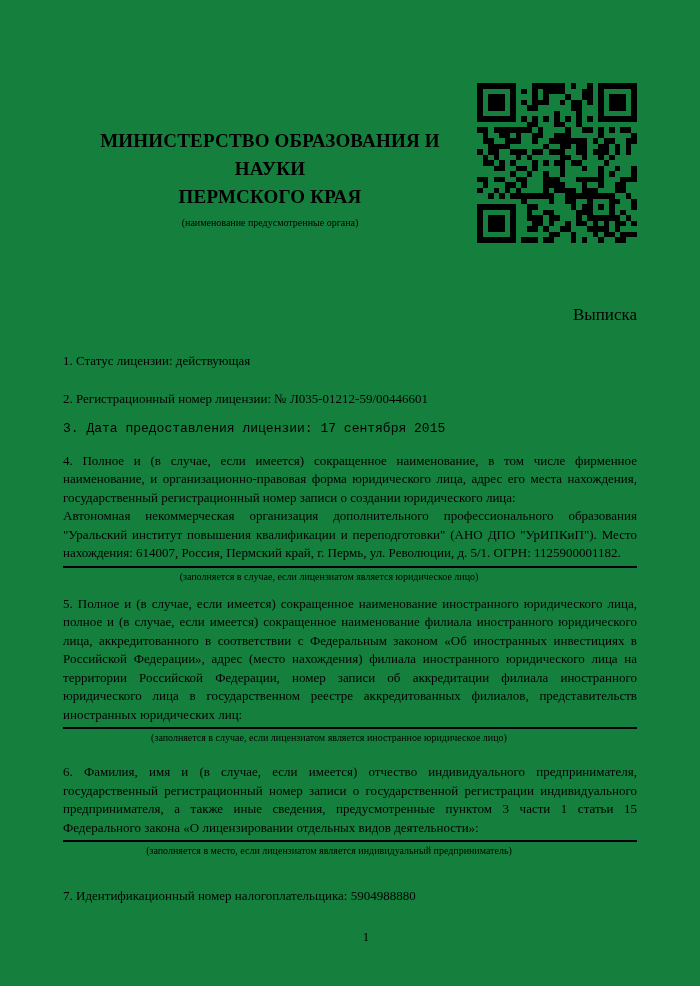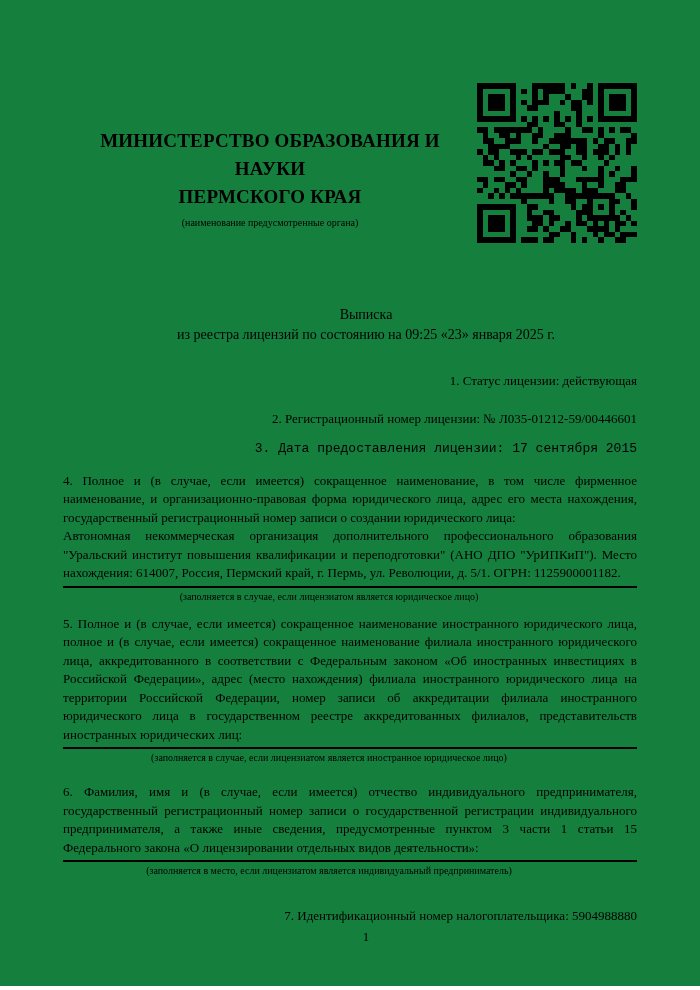--- a/index.html
+++ b/index.html
@@ -9,25 +9,25 @@
     box-sizing:border-box;padding:83px 63px 0 63px;position:relative;overflow:hidden;
   }
   
   .header{display:flex;justify-content:space-between;align-items:flex-start;height:160px;}
   .ministry{width:436px;text-align:center;padding-top:44px;}
   .ministry-title{font-weight:bold;font-size:19px;line-height:28px;letter-spacing:.2px;}
   .ministry-caption{font-size:10px;line-height:13px;margin-top:5px;}
   .qr-box{width:160px;height:160px;flex:0 0 160px;}
   .qr-box svg{display:block;width:160px;height:160px;}
   
-  .doc-title{margin-top:62px;text-align:center;padding-left:32px;font-size:14px;line-height:20px;}
+  .doc-title{margin-top:62px;text-align:right;padding-left:32px;font-size:17px;line-height:20px;}
   
   .items{margin-top:27px;font-size:13px;line-height:18.5px;}
   .item p{margin:0;text-align:justify;}
-  .item p.single{text-align:right;}
+  .item p.single{text-align:left;}
   .caption{font-size:10px;line-height:13px;text-align:center;padding-right:42px;margin-top:2px;}
   .fill-line{border-top:2px solid #000;margin-top:3px;height:0;}
   .mb19{margin-bottom:19px;}
   .mb12{margin-bottom:12px;}
   .mb13{margin-bottom:13px;font-family:Liberation Mono, monospace;}
   .mb30{margin-bottom:30px;}
   .page-number{position:absolute;left:63px;right:63px;top:928px;text-align:center;padding-left:32px;font-size:13px;line-height:18px;}
 </style>
 </head>
 <body>
@@ -44,21 +44,20 @@
     </div>
     <div class="qr-box">
       <svg id="qr-svg" viewBox="0 0 29 29" shape-rendering="crispEdges">
           <path d="M0 0h1v1h-1zM1 0h1v1h-1zM2 0h1v1h-1zM3 0h1v1h-1zM4 0h1v1h-1zM5 0h1v1h-1zM6 0h1v1h-1zM10 0h1v1h-1zM11 0h1v1h-1zM12 0h1v1h-1zM13 0h1v1h-1zM14 0h1v1h-1zM15 0h1v1h-1zM17 0h1v1h-1zM20 0h1v1h-1zM22 0h1v1h-1zM23 0h1v1h-1zM24 0h1v1h-1zM25 0h1v1h-1zM26 0h1v1h-1zM27 0h1v1h-1zM28 0h1v1h-1zM0 1h1v1h-1zM6 1h1v1h-1zM8 1h1v1h-1zM10 1h1v1h-1zM12 1h1v1h-1zM13 1h1v1h-1zM14 1h1v1h-1zM15 1h1v1h-1zM19 1h1v1h-1zM20 1h1v1h-1zM22 1h1v1h-1zM28 1h1v1h-1zM0 2h1v1h-1zM2 2h1v1h-1zM3 2h1v1h-1zM4 2h1v1h-1zM6 2h1v1h-1zM10 2h1v1h-1zM12 2h1v1h-1zM16 2h1v1h-1zM19 2h1v1h-1zM20 2h1v1h-1zM22 2h1v1h-1zM24 2h1v1h-1zM25 2h1v1h-1zM26 2h1v1h-1zM28 2h1v1h-1zM0 3h1v1h-1zM2 3h1v1h-1zM3 3h1v1h-1zM4 3h1v1h-1zM6 3h1v1h-1zM8 3h1v1h-1zM10 3h1v1h-1zM11 3h1v1h-1zM12 3h1v1h-1zM15 3h1v1h-1zM17 3h1v1h-1zM18 3h1v1h-1zM20 3h1v1h-1zM22 3h1v1h-1zM24 3h1v1h-1zM25 3h1v1h-1zM26 3h1v1h-1zM28 3h1v1h-1zM0 4h1v1h-1zM2 4h1v1h-1zM3 4h1v1h-1zM4 4h1v1h-1zM6 4h1v1h-1zM9 4h1v1h-1zM10 4h1v1h-1zM17 4h1v1h-1zM18 4h1v1h-1zM22 4h1v1h-1zM24 4h1v1h-1zM25 4h1v1h-1zM26 4h1v1h-1zM28 4h1v1h-1zM0 5h1v1h-1zM6 5h1v1h-1zM14 5h1v1h-1zM18 5h1v1h-1zM22 5h1v1h-1zM28 5h1v1h-1zM0 6h1v1h-1zM1 6h1v1h-1zM2 6h1v1h-1zM3 6h1v1h-1zM4 6h1v1h-1zM5 6h1v1h-1zM6 6h1v1h-1zM8 6h1v1h-1zM10 6h1v1h-1zM12 6h1v1h-1zM14 6h1v1h-1zM16 6h1v1h-1zM18 6h1v1h-1zM20 6h1v1h-1zM22 6h1v1h-1zM23 6h1v1h-1zM24 6h1v1h-1zM25 6h1v1h-1zM26 6h1v1h-1zM27 6h1v1h-1zM28 6h1v1h-1zM9 7h1v1h-1zM10 7h1v1h-1zM14 7h1v1h-1zM15 7h1v1h-1zM18 7h1v1h-1zM0 8h1v1h-1zM1 8h1v1h-1zM3 8h1v1h-1zM4 8h1v1h-1zM5 8h1v1h-1zM6 8h1v1h-1zM7 8h1v1h-1zM8 8h1v1h-1zM9 8h1v1h-1zM11 8h1v1h-1zM16 8h1v1h-1zM19 8h1v1h-1zM20 8h1v1h-1zM22 8h1v1h-1zM24 8h1v1h-1zM26 8h1v1h-1zM27 8h1v1h-1zM1 9h1v1h-1zM4 9h1v1h-1zM5 9h1v1h-1zM7 9h1v1h-1zM10 9h1v1h-1zM11 9h1v1h-1zM14 9h1v1h-1zM15 9h1v1h-1zM16 9h1v1h-1zM22 9h1v1h-1zM28 9h1v1h-1zM1 10h1v1h-1zM2 10h1v1h-1zM5 10h1v1h-1zM6 10h1v1h-1zM7 10h1v1h-1zM10 10h1v1h-1zM13 10h1v1h-1zM14 10h1v1h-1zM15 10h1v1h-1zM16 10h1v1h-1zM17 10h1v1h-1zM18 10h1v1h-1zM19 10h1v1h-1zM21 10h1v1h-1zM23 10h1v1h-1zM24 10h1v1h-1zM27 10h1v1h-1zM28 10h1v1h-1zM2 11h1v1h-1zM3 11h1v1h-1zM4 11h1v1h-1zM5 11h1v1h-1zM12 11h1v1h-1zM15 11h1v1h-1zM16 11h1v1h-1zM18 11h1v1h-1zM19 11h1v1h-1zM22 11h1v1h-1zM23 11h1v1h-1zM25 11h1v1h-1zM27 11h1v1h-1zM0 12h1v1h-1zM2 12h1v1h-1zM3 12h1v1h-1zM6 12h1v1h-1zM7 12h1v1h-1zM8 12h1v1h-1zM10 12h1v1h-1zM11 12h1v1h-1zM13 12h1v1h-1zM14 12h1v1h-1zM15 12h1v1h-1zM18 12h1v1h-1zM19 12h1v1h-1zM21 12h1v1h-1zM22 12h1v1h-1zM23 12h1v1h-1zM25 12h1v1h-1zM27 12h1v1h-1zM1 13h1v1h-1zM3 13h1v1h-1zM7 13h1v1h-1zM9 13h1v1h-1zM15 13h1v1h-1zM16 13h1v1h-1zM19 13h1v1h-1zM22 13h1v1h-1zM24 13h1v1h-1zM1 14h1v1h-1zM2 14h1v1h-1zM4 14h1v1h-1zM6 14h1v1h-1zM10 14h1v1h-1zM12 14h1v1h-1zM14 14h1v1h-1zM15 14h1v1h-1zM17 14h1v1h-1zM18 14h1v1h-1zM23 14h1v1h-1zM3 15h1v1h-1zM4 15h1v1h-1zM7 15h1v1h-1zM8 15h1v1h-1zM10 15h1v1h-1zM15 15h1v1h-1zM19 15h1v1h-1zM22 15h1v1h-1zM25 15h1v1h-1zM28 15h1v1h-1zM6 16h1v1h-1zM9 16h1v1h-1zM12 16h1v1h-1zM15 16h1v1h-1zM22 16h1v1h-1zM24 16h1v1h-1zM28 16h1v1h-1zM0 17h1v1h-1zM1 17h1v1h-1zM3 17h1v1h-1zM4 17h1v1h-1zM7 17h1v1h-1zM8 17h1v1h-1zM12 17h1v1h-1zM13 17h1v1h-1zM14 17h1v1h-1zM18 17h1v1h-1zM19 17h1v1h-1zM20 17h1v1h-1zM21 17h1v1h-1zM22 17h1v1h-1zM26 17h1v1h-1zM27 17h1v1h-1zM28 17h1v1h-1zM1 18h1v1h-1zM5 18h1v1h-1zM6 18h1v1h-1zM8 18h1v1h-1zM12 18h1v1h-1zM13 18h1v1h-1zM14 18h1v1h-1zM15 18h1v1h-1zM19 18h1v1h-1zM22 18h1v1h-1zM25 18h1v1h-1zM26 18h1v1h-1zM0 19h1v1h-1zM3 19h1v1h-1zM5 19h1v1h-1zM7 19h1v1h-1zM12 19h1v1h-1zM14 19h1v1h-1zM15 19h1v1h-1zM16 19h1v1h-1zM17 19h1v1h-1zM19 19h1v1h-1zM20 19h1v1h-1zM21 19h1v1h-1zM25 19h1v1h-1zM26 19h1v1h-1zM2 20h1v1h-1zM4 20h1v1h-1zM6 20h1v1h-1zM7 20h1v1h-1zM8 20h1v1h-1zM9 20h1v1h-1zM10 20h1v1h-1zM11 20h1v1h-1zM12 20h1v1h-1zM13 20h1v1h-1zM16 20h1v1h-1zM17 20h1v1h-1zM18 20h1v1h-1zM19 20h1v1h-1zM20 20h1v1h-1zM21 20h1v1h-1zM22 20h1v1h-1zM23 20h1v1h-1zM24 20h1v1h-1zM27 20h1v1h-1zM8 21h1v1h-1zM13 21h1v1h-1zM16 21h1v1h-1zM17 21h1v1h-1zM20 21h1v1h-1zM24 21h1v1h-1zM25 21h1v1h-1zM28 21h1v1h-1zM0 22h1v1h-1zM1 22h1v1h-1zM2 22h1v1h-1zM3 22h1v1h-1zM4 22h1v1h-1zM5 22h1v1h-1zM6 22h1v1h-1zM9 22h1v1h-1zM10 22h1v1h-1zM17 22h1v1h-1zM19 22h1v1h-1zM20 22h1v1h-1zM22 22h1v1h-1zM24 22h1v1h-1zM28 22h1v1h-1zM0 23h1v1h-1zM6 23h1v1h-1zM9 23h1v1h-1zM12 23h1v1h-1zM13 23h1v1h-1zM18 23h1v1h-1zM19 23h1v1h-1zM20 23h1v1h-1zM24 23h1v1h-1zM26 23h1v1h-1zM0 24h1v1h-1zM2 24h1v1h-1zM3 24h1v1h-1zM4 24h1v1h-1zM6 24h1v1h-1zM9 24h1v1h-1zM10 24h1v1h-1zM11 24h1v1h-1zM13 24h1v1h-1zM14 24h1v1h-1zM18 24h1v1h-1zM20 24h1v1h-1zM21 24h1v1h-1zM22 24h1v1h-1zM23 24h1v1h-1zM24 24h1v1h-1zM25 24h1v1h-1zM27 24h1v1h-1zM0 25h1v1h-1zM2 25h1v1h-1zM3 25h1v1h-1zM4 25h1v1h-1zM6 25h1v1h-1zM10 25h1v1h-1zM11 25h1v1h-1zM13 25h1v1h-1zM16 25h1v1h-1zM18 25h1v1h-1zM19 25h1v1h-1zM21 25h1v1h-1zM23 25h1v1h-1zM25 25h1v1h-1zM26 25h1v1h-1zM28 25h1v1h-1zM0 26h1v1h-1zM2 26h1v1h-1zM3 26h1v1h-1zM4 26h1v1h-1zM6 26h1v1h-1zM9 26h1v1h-1zM10 26h1v1h-1zM12 26h1v1h-1zM15 26h1v1h-1zM16 26h1v1h-1zM20 26h1v1h-1zM21 26h1v1h-1zM22 26h1v1h-1zM23 26h1v1h-1zM25 26h1v1h-1zM0 27h1v1h-1zM6 27h1v1h-1zM13 27h1v1h-1zM14 27h1v1h-1zM17 27h1v1h-1zM21 27h1v1h-1zM23 27h1v1h-1zM24 27h1v1h-1zM26 27h1v1h-1zM27 27h1v1h-1zM28 27h1v1h-1zM0 28h1v1h-1zM1 28h1v1h-1zM2 28h1v1h-1zM3 28h1v1h-1zM4 28h1v1h-1zM5 28h1v1h-1zM6 28h1v1h-1zM8 28h1v1h-1zM9 28h1v1h-1zM10 28h1v1h-1zM12 28h1v1h-1zM13 28h1v1h-1zM17 28h1v1h-1zM19 28h1v1h-1zM22 28h1v1h-1zM25 28h1v1h-1zM26 28h1v1h-1z" fill="#000000"></path>
         </svg>
     </div>
   </div>
 
   <div class="doc-title">
     <div>Выписка</div>
-    <div>из реестра лицензий по состоянию на 09:25 «23» января 2025 г.</div>
   </div>
 
   <div class="items">
 
     <div class="item mb19">
       <p class="single">1. Статус лицензии: действующая</p>
     </div>
 
     <div class="item mb12">
       <p class="single">2. Регистрационный номер лицензии: № Л035-01212-59/00446601</p>

